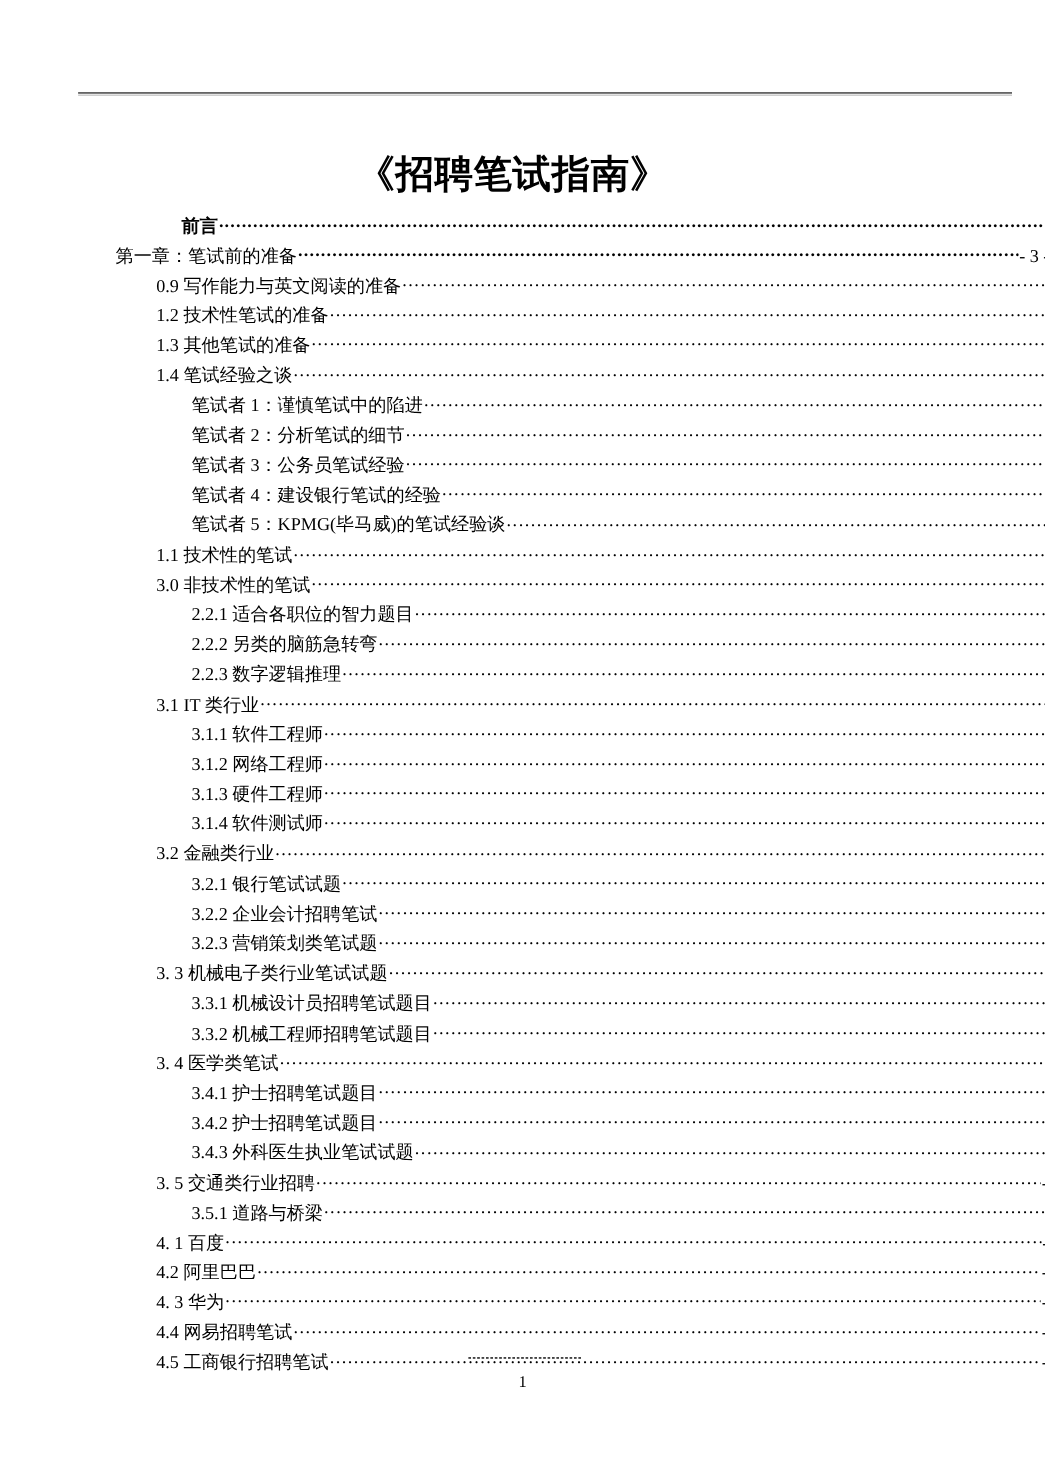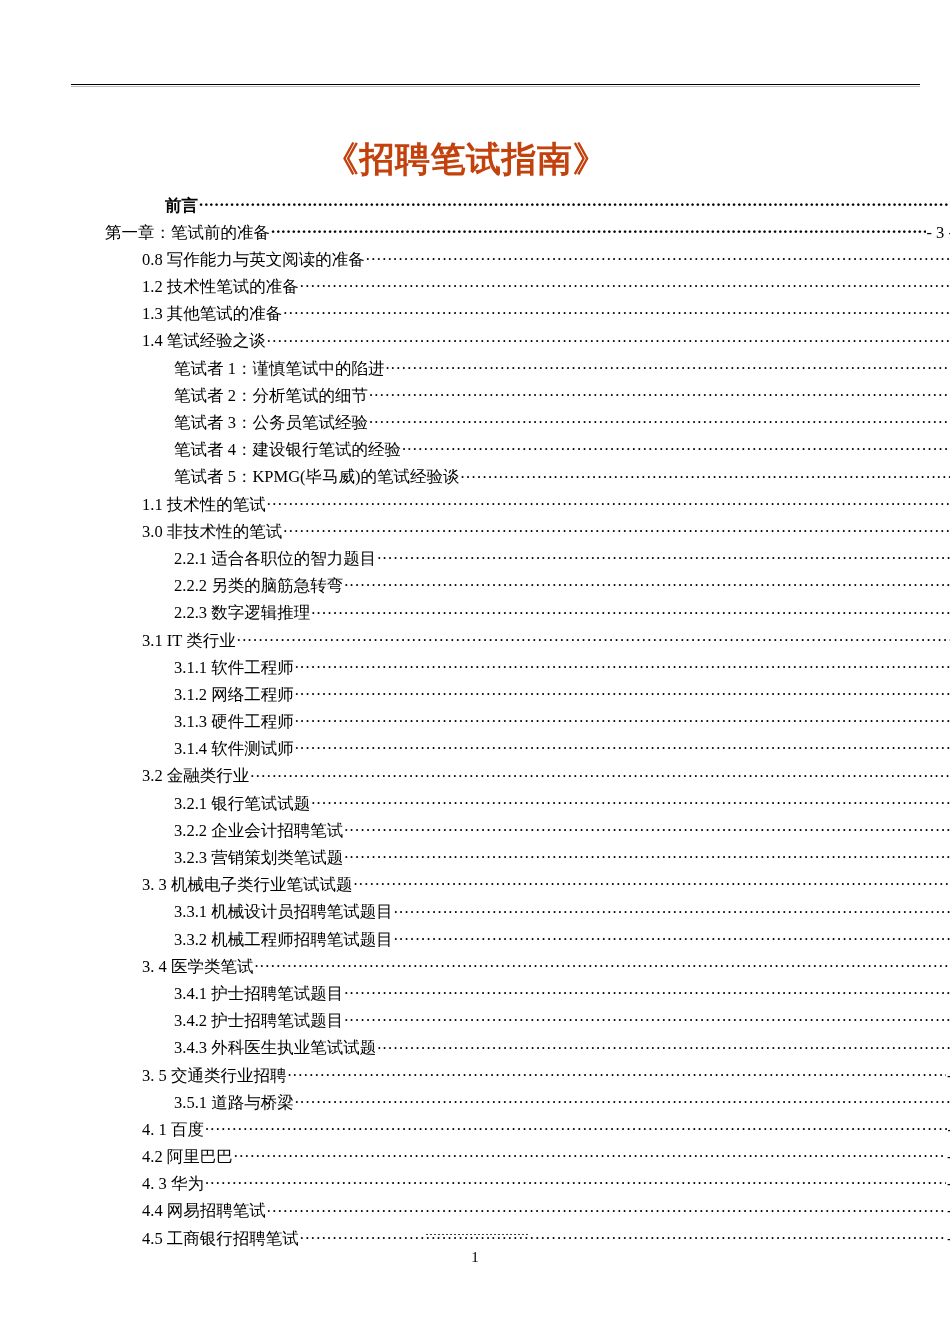--- a/index.html
+++ b/index.html
@@ -38,21 +38,21 @@
   .doc-title {
     position: absolute;
     left: 0;
     top: 138px;
     width: 932px;
     text-align: center;
     font-family: "DejaVu Serif", "Liberation Serif", serif;
     font-size: 35px;
     font-weight: bold;
     letter-spacing: 0.5px;
-    color: #c2410c;
+    color: #000000;
     line-height: 1.2;
   }
 
   
   .toc {
     position: absolute;
     left: 88px;
     top: 194px;
     width: 849px;
     margin-left: 17px;
@@ -147,21 +147,21 @@
       <div class="toc-entry lvl-pre">
         <span class="label">前言</span>
         <span class="leader"></span>
       </div>
       <div class="toc-entry lvl-1">
         <span class="label">第一章：笔试前的准备</span>
         <span class="leader"></span>
         <span class="pageno">- 3 -</span>
       </div>
       <div class="toc-entry lvl-2">
-        <span class="label">0.8 写作能力与英文阅读的准备</span>
+        <span class="label">0.9 写作能力与英文阅读的准备</span>
         <span class="leader"></span>
         <span class="pageno">- 3 -</span>
       </div>
       <div class="toc-entry lvl-2">
         <span class="label">1.2 技术性笔试的准备</span>
         <span class="leader"></span>
         <span class="pageno">- 3 -</span>
       </div>
       <div class="toc-entry lvl-2">
         <span class="label">1.3 其他笔试的准备</span>

